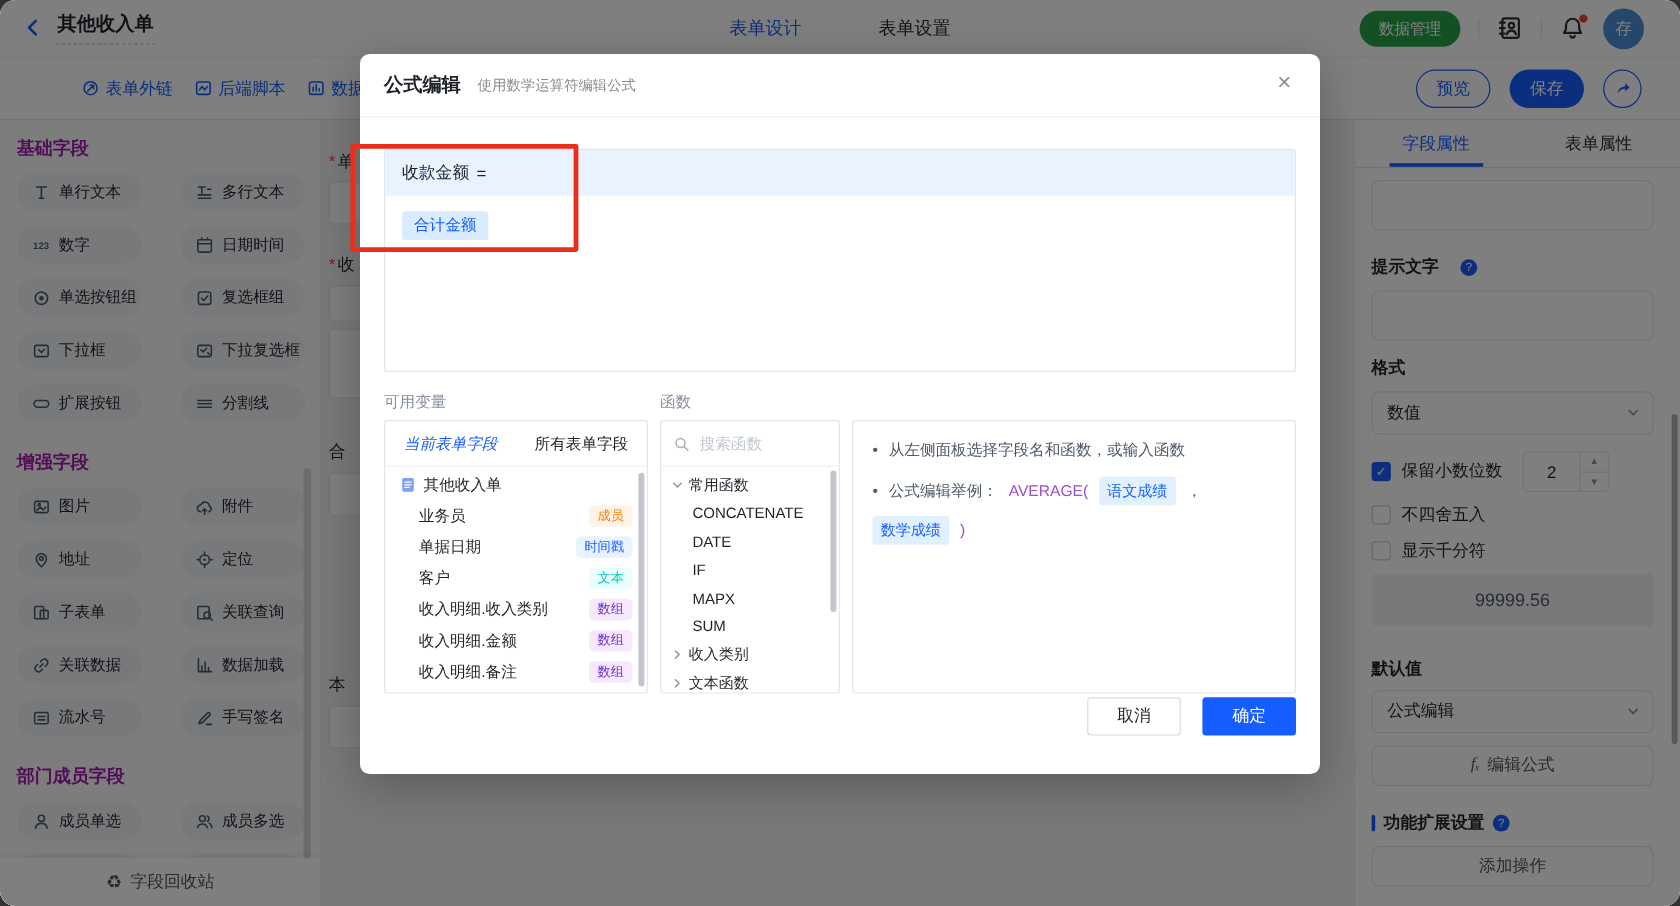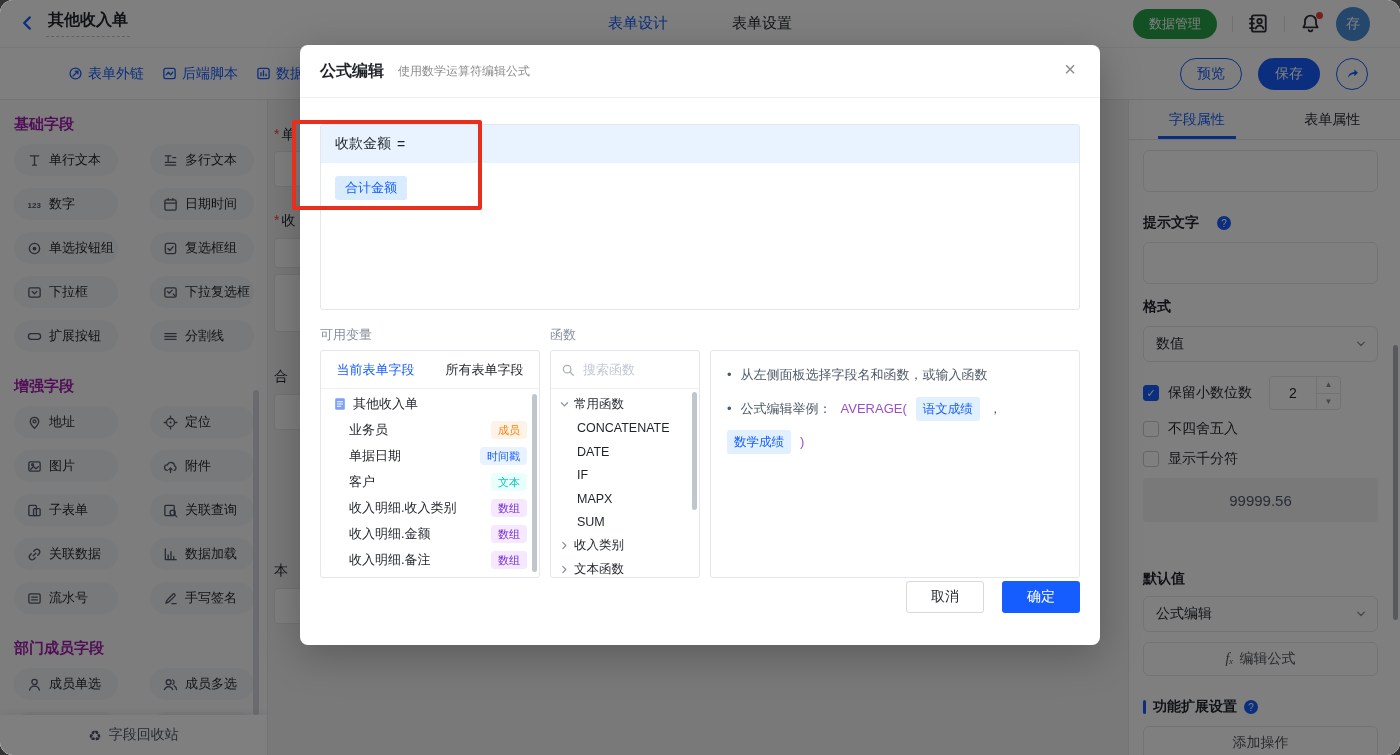--- a/index.html
+++ b/index.html
@@ -94,21 +94,21 @@
   .lab-row{display:flex;margin:16px 0 6px 0;}
   .p-label{font-size:13px;color:#86909c;}
   .p-label.v{width:230px;}
   .panels{display:flex;gap:10px;}
   .panel{border:1px solid #e5e6eb;border-radius:3px;height:228px;background:#fff;overflow:hidden;position:relative;}
   .pn-vars{width:220px;}
   .pn-fns{width:150px;}
   .pn-tips{flex:1;}
   .v-tabs{height:38px;display:flex;border-bottom:1px solid #f0f0f0;}
   .v-tab{flex:1;display:flex;align-items:center;justify-content:center;font-size:13px;color:#1f2329;cursor:pointer;}
-  .v-tab.active{color:var(--primary,#165dff);}
+  .v-tab.active{color:var(--primary,#165dff);font-style:italic;}
   .v-list{height:190px;overflow:hidden;padding-top:2px;}
   .vrow{height:26px;display:flex;align-items:center;padding:0 12px 0 28px;font-size:13px;color:#1f2329;cursor:pointer;}
   .vrow.root{padding-left:12px;gap:6px;}
   .d-ic{width:14px;height:14px;display:inline-flex;}
   .d-ic svg{width:14px;height:14px;}
   .vname{white-space:nowrap;overflow:hidden;}
   .badge{margin-left:auto;height:18px;line-height:18px;padding:0 7px;border-radius:4px;font-size:11px;min-width:20px;text-align:center;}
   .b-member{color:var(--badge-member-c,#ff7d00);background:var(--badge-member-bg,#fff3e8);}
   .b-timestamp{color:var(--badge-timestamp-c,#165dff);background:var(--badge-timestamp-bg,#e8f3ff);}
   .b-text{color:var(--badge-text-c,#0fc6c2);background:var(--badge-text-bg,#e8fffb);}
@@ -331,56 +331,56 @@
               <span class="p-lb">分割线</span>
             </div>
           </div>
         </div>
         <div class="sec">
           <div class="sec-title">增强字段</div>
           <div class="pill-row">
             <div class="pill">
               <span class="p-ic">
                 <svg viewBox="0 0 16 16" fill="none" stroke="currentColor" stroke-width="1.4" stroke-linecap="round" stroke-linejoin="round" width="100%" height="100%">
+                  <rect x="2" y="3" width="12" height="10" rx="1.5"></rect>
+                  <path d="M4 11l3-3 2.5 2.5L12 8.2"></path>
+                  <circle cx="6" cy="6" r="1"></circle>
+                </svg>
+              </span>
+              <span class="p-lb">图片</span>
+            </div>
+            <div class="pill">
+              <span class="p-ic">
+                <svg viewBox="0 0 16 16" fill="none" stroke="currentColor" stroke-width="1.4" stroke-linecap="round" stroke-linejoin="round" width="100%" height="100%">
+                  <path d="M4.5 12.2a3 3 0 0 1 .2-6 4 4 0 0 1 7.7 1.1 2.6 2.6 0 0 1-.6 4.9"></path>
+                  <path d="M8 14.5V9.8M6.3 11.3L8 9.6l1.7 1.7"></path>
+                </svg>
+              </span>
+              <span class="p-lb">附件</span>
+            </div>
+          </div>
+          <div class="pill-row">
+            <div class="pill">
+              <span class="p-ic">
+                <svg viewBox="0 0 16 16" fill="none" stroke="currentColor" stroke-width="1.4" stroke-linecap="round" stroke-linejoin="round" width="100%" height="100%">
                   <path d="M8 14.2S3.5 10 3.5 7a4.5 4.5 0 1 1 9 0c0 3-4.5 7.2-4.5 7.2z"></path>
                   <circle cx="8" cy="6.8" r="1.6"></circle>
                 </svg>
               </span>
               <span class="p-lb">地址</span>
             </div>
             <div class="pill">
               <span class="p-ic">
                 <svg viewBox="0 0 16 16" fill="none" stroke="currentColor" stroke-width="1.4" stroke-linecap="round" stroke-linejoin="round" width="100%" height="100%">
                   <circle cx="8" cy="8" r="4.3"></circle>
                   <path d="M8 1.2v2.4M8 12.4v2.4M1.2 8h2.4M12.4 8h2.4"></path>
                   <circle cx="8" cy="8" r="1.1" fill="currentColor" stroke="none"></circle>
                 </svg>
               </span>
               <span class="p-lb">定位</span>
-            </div>
-          </div>
-          <div class="pill-row">
-            <div class="pill">
-              <span class="p-ic">
-                <svg viewBox="0 0 16 16" fill="none" stroke="currentColor" stroke-width="1.4" stroke-linecap="round" stroke-linejoin="round" width="100%" height="100%">
-                  <rect x="2" y="3" width="12" height="10" rx="1.5"></rect>
-                  <path d="M4 11l3-3 2.5 2.5L12 8.2"></path>
-                  <circle cx="6" cy="6" r="1"></circle>
-                </svg>
-              </span>
-              <span class="p-lb">图片</span>
-            </div>
-            <div class="pill">
-              <span class="p-ic">
-                <svg viewBox="0 0 16 16" fill="none" stroke="currentColor" stroke-width="1.4" stroke-linecap="round" stroke-linejoin="round" width="100%" height="100%">
-                  <path d="M4.5 12.2a3 3 0 0 1 .2-6 4 4 0 0 1 7.7 1.1 2.6 2.6 0 0 1-.6 4.9"></path>
-                  <path d="M8 14.5V9.8M6.3 11.3L8 9.6l1.7 1.7"></path>
-                </svg>
-              </span>
-              <span class="p-lb">附件</span>
             </div>
           </div>
           <div class="pill-row">
             <div class="pill">
               <span class="p-ic">
                 <svg viewBox="0 0 16 16" fill="none" stroke="currentColor" stroke-width="1.4" stroke-linecap="round" stroke-linejoin="round" width="100%" height="100%">
                   <rect x="2" y="2.5" width="8" height="11" rx="1"></rect>
                   <rect x="7" y="6" width="7" height="7.5" rx="1"></rect>
                 </svg>
               </span>
@@ -511,21 +511,21 @@
       </div>
       <div class="cb-row" style="margin-top:8px;height:22px;">
         <span class="cb" id="cb-noround">✓</span>
         <span>不四舍五入</span>
       </div>
       <div class="cb-row" style="margin-top:8px;height:22px;">
         <span class="cb" id="cb-thousand">✓</span>
         <span>显示千分符</span>
       </div>
       <div class="rp-preview" style="margin-top:8px;">99999.56</div>
-      <div class="rp-label" style="margin-top:48px;margin-bottom:8px;">
+      <div class="rp-label" style="margin-top:27px;margin-bottom:8px;">
           <span>默认值</span>
         </div>
       <div class="rp-select">
         <span>公式编辑</span>
         <span class="caret">
             <svg viewBox="0 0 16 16" fill="none" stroke="currentColor" stroke-width="1.4" stroke-linecap="round" stroke-linejoin="round" width="100%" height="100%">
               <path d="M3.5 5.5L8 10l4.5-4.5" stroke-width="1.7"></path>
             </svg>
           </span>
       </div>

